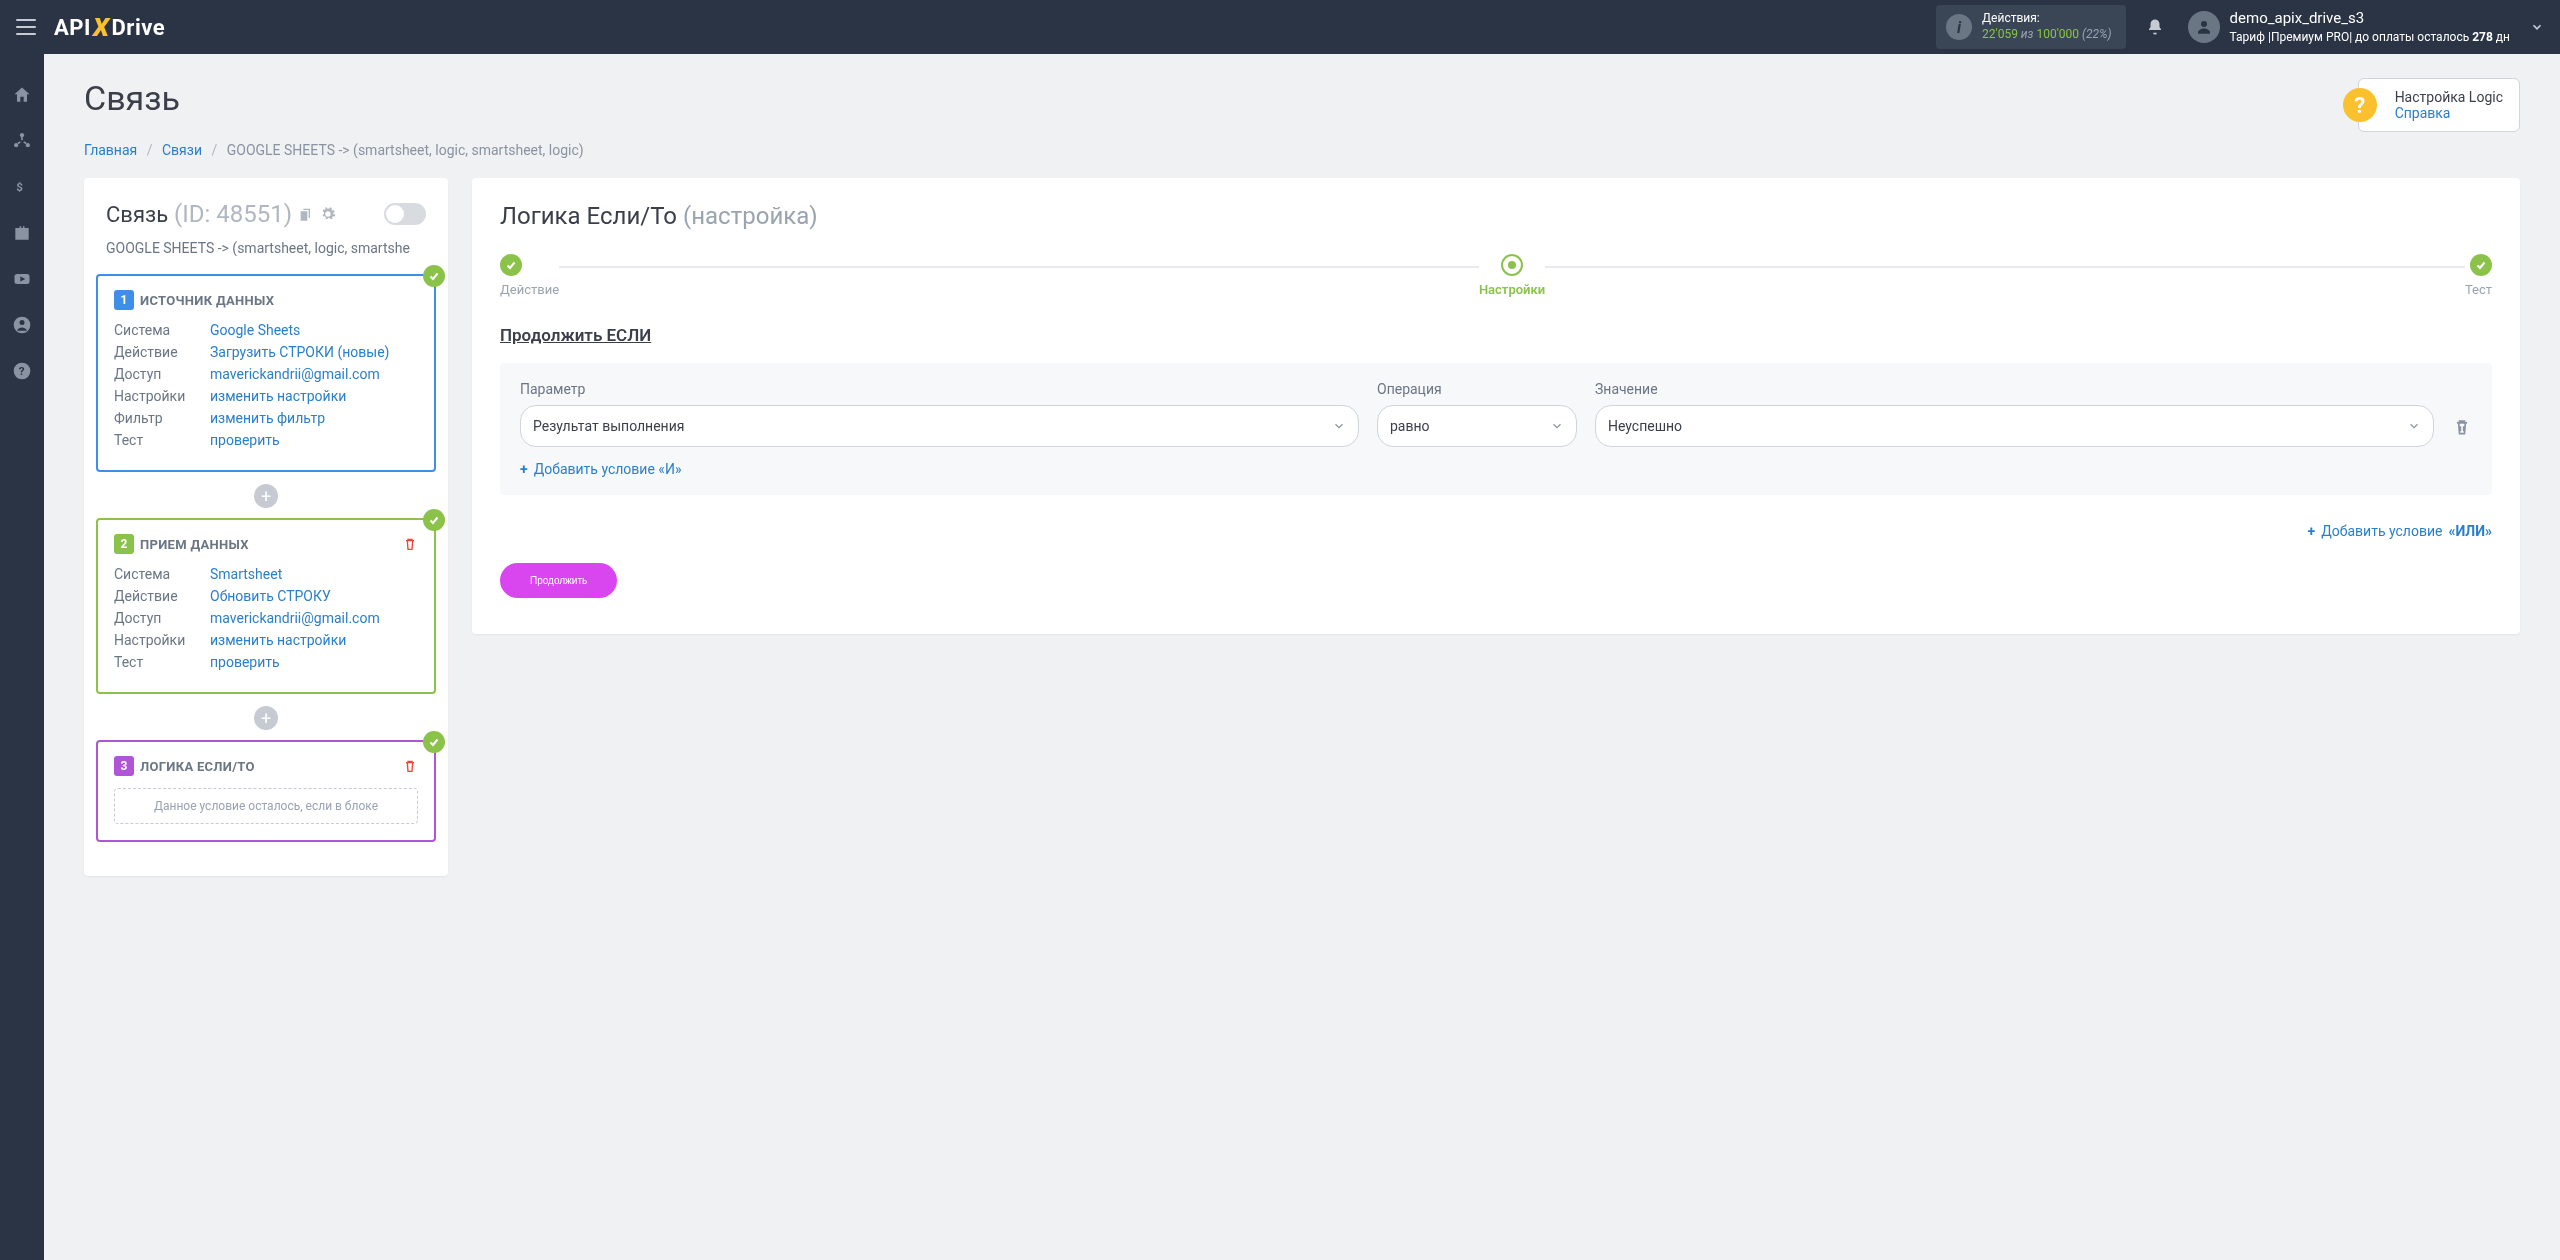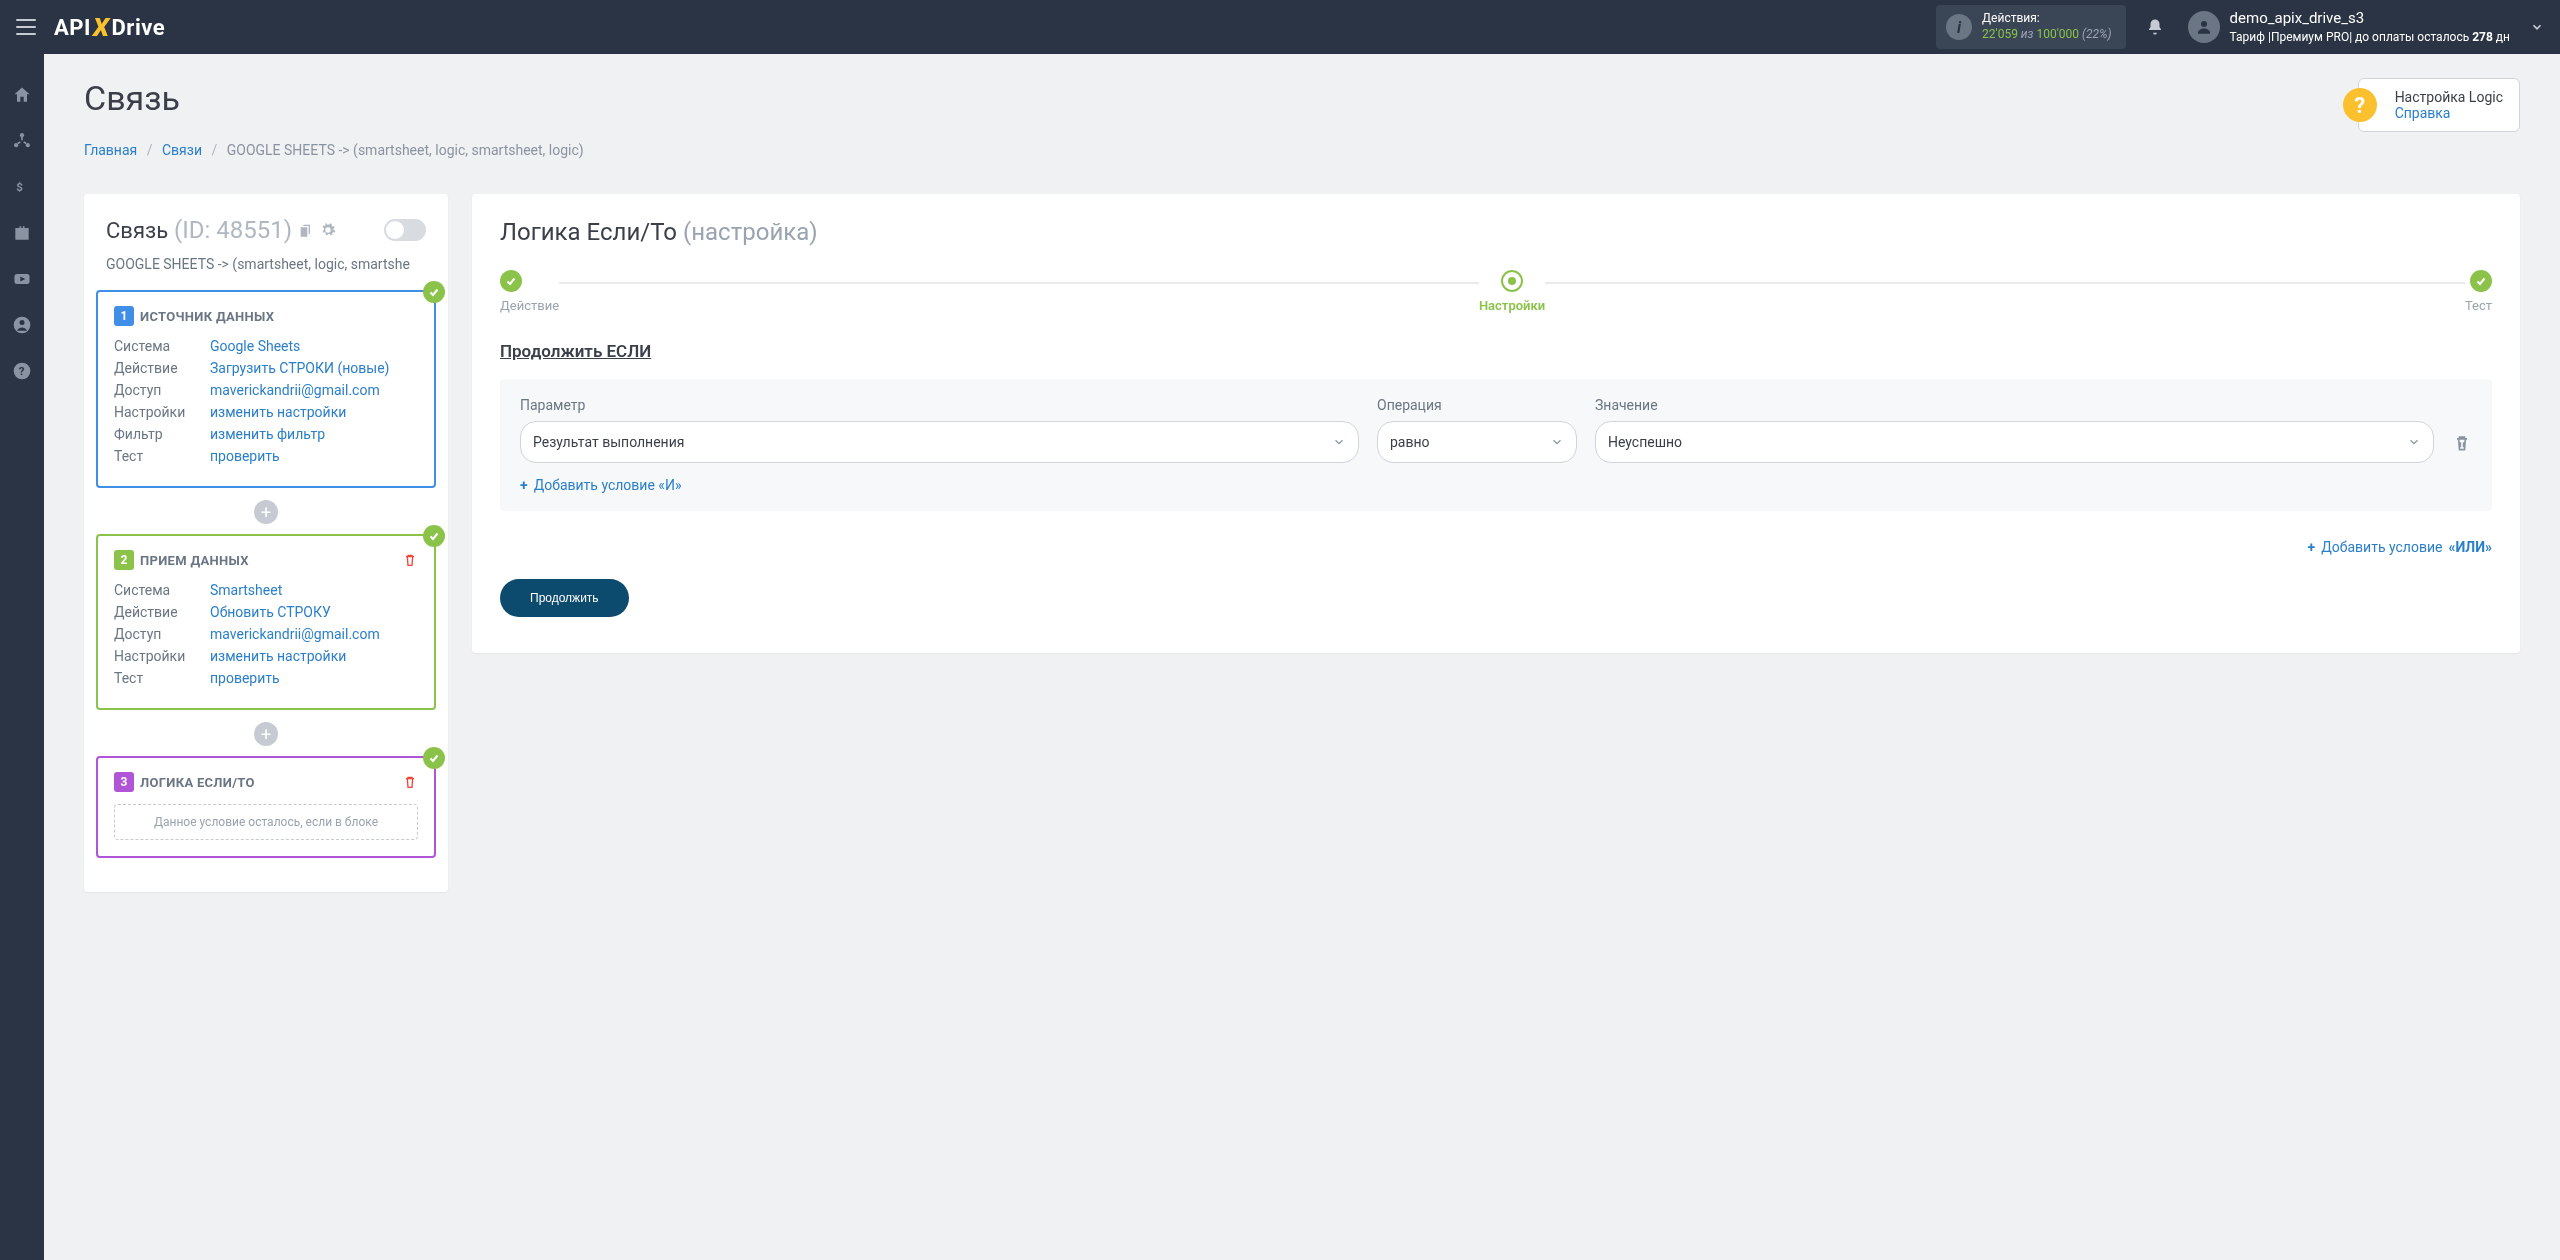--- a/index.html
+++ b/index.html
@@ -33,21 +33,21 @@
 .content { flex: 1; padding: 24px 40px; overflow: auto; }
 
 
 .page-header { display: flex; align-items: flex-start; justify-content: space-between; margin-bottom: 10px; }
 .page-title { font-size: 34px; font-weight: 400; color: #3a3f4a; }
 .help-badge { border: 1px solid #d0d4db; background: #fff; border-radius: 6px; padding: 10px 16px 10px 36px; position: relative; font-size: 14px; }
 .help-badge .q { position: absolute; left: -16px; top: 50%; transform: translateY(-50%); width: 34px; height: 34px; border-radius: 50%; background: #fbc02d; color: #fff; font-weight: 700; font-size: 22px; display: flex; align-items: center; justify-content: center; }
 .help-badge .line1 { color: #3a3f4a; }
 .help-badge .line2 { color: #2a7fcb; cursor: pointer; }
 
-.breadcrumb { font-size: 14px; color: #8a93a2; margin-bottom: 36px; }
+.breadcrumb { font-size: 14px; color: #8a93a2; margin-bottom: 20px; }
 .breadcrumb a { color: #2a7fcb; text-decoration: none; }
 .breadcrumb .sep { margin: 0 6px; color: #b0b7c1; }
 
 .columns { display: flex; gap: 24px; }
 .left-col { width: 364px; flex-shrink: 0; }
 .right-col { flex: 1; }
 
 .card { background: #fff; border-radius: 4px; box-shadow: 0 1px 2px rgba(0,0,0,0.05); }
 
 
@@ -102,21 +102,21 @@
 .cond-row { display: flex; gap: 18px; align-items: flex-end; }
 .cond-col { flex: 1; display: flex; flex-direction: column; }
 .cond-col label { font-size: 14px; color: #6b7685; margin-bottom: 8px; }
 .select { background: #fff; border: 1px solid #d0d4db; border-radius: 16px; height: 42px; padding: 0 12px; display: flex; align-items: center; justify-content: space-between; cursor: pointer; color: #3a3f4a; }
 .select .chv { color: #8a93a2; }
 .trash { width: 20px; height: 20px; color: #8a93a2; cursor: pointer; margin-bottom: 10px; }
 .add-link { color: #2a7fcb; cursor: pointer; font-size: 14px; margin-top: 14px; display: inline-flex; align-items: center; gap: 6px; }
 .add-link.right { float: right; }
 .add-link .bold { font-weight: 700; }
 
-.btn-continue { background: #0c4a6e; color: #fff; border: none; border-radius: 22px; padding: 12px 30px; font-size: 12px; cursor: pointer; margin-top: 24px; }
+.btn-continue { background: #d946ef; color: #fff; border: none; border-radius: 22px; padding: 12px 30px; font-size: 10px; cursor: pointer; margin-top: 24px; }
 </style>
 </head>
 <body>
 
 <div class="topbar">
   <div class="hamburger">
       <span></span>
       <span></span>
       <span></span>
     </div>

